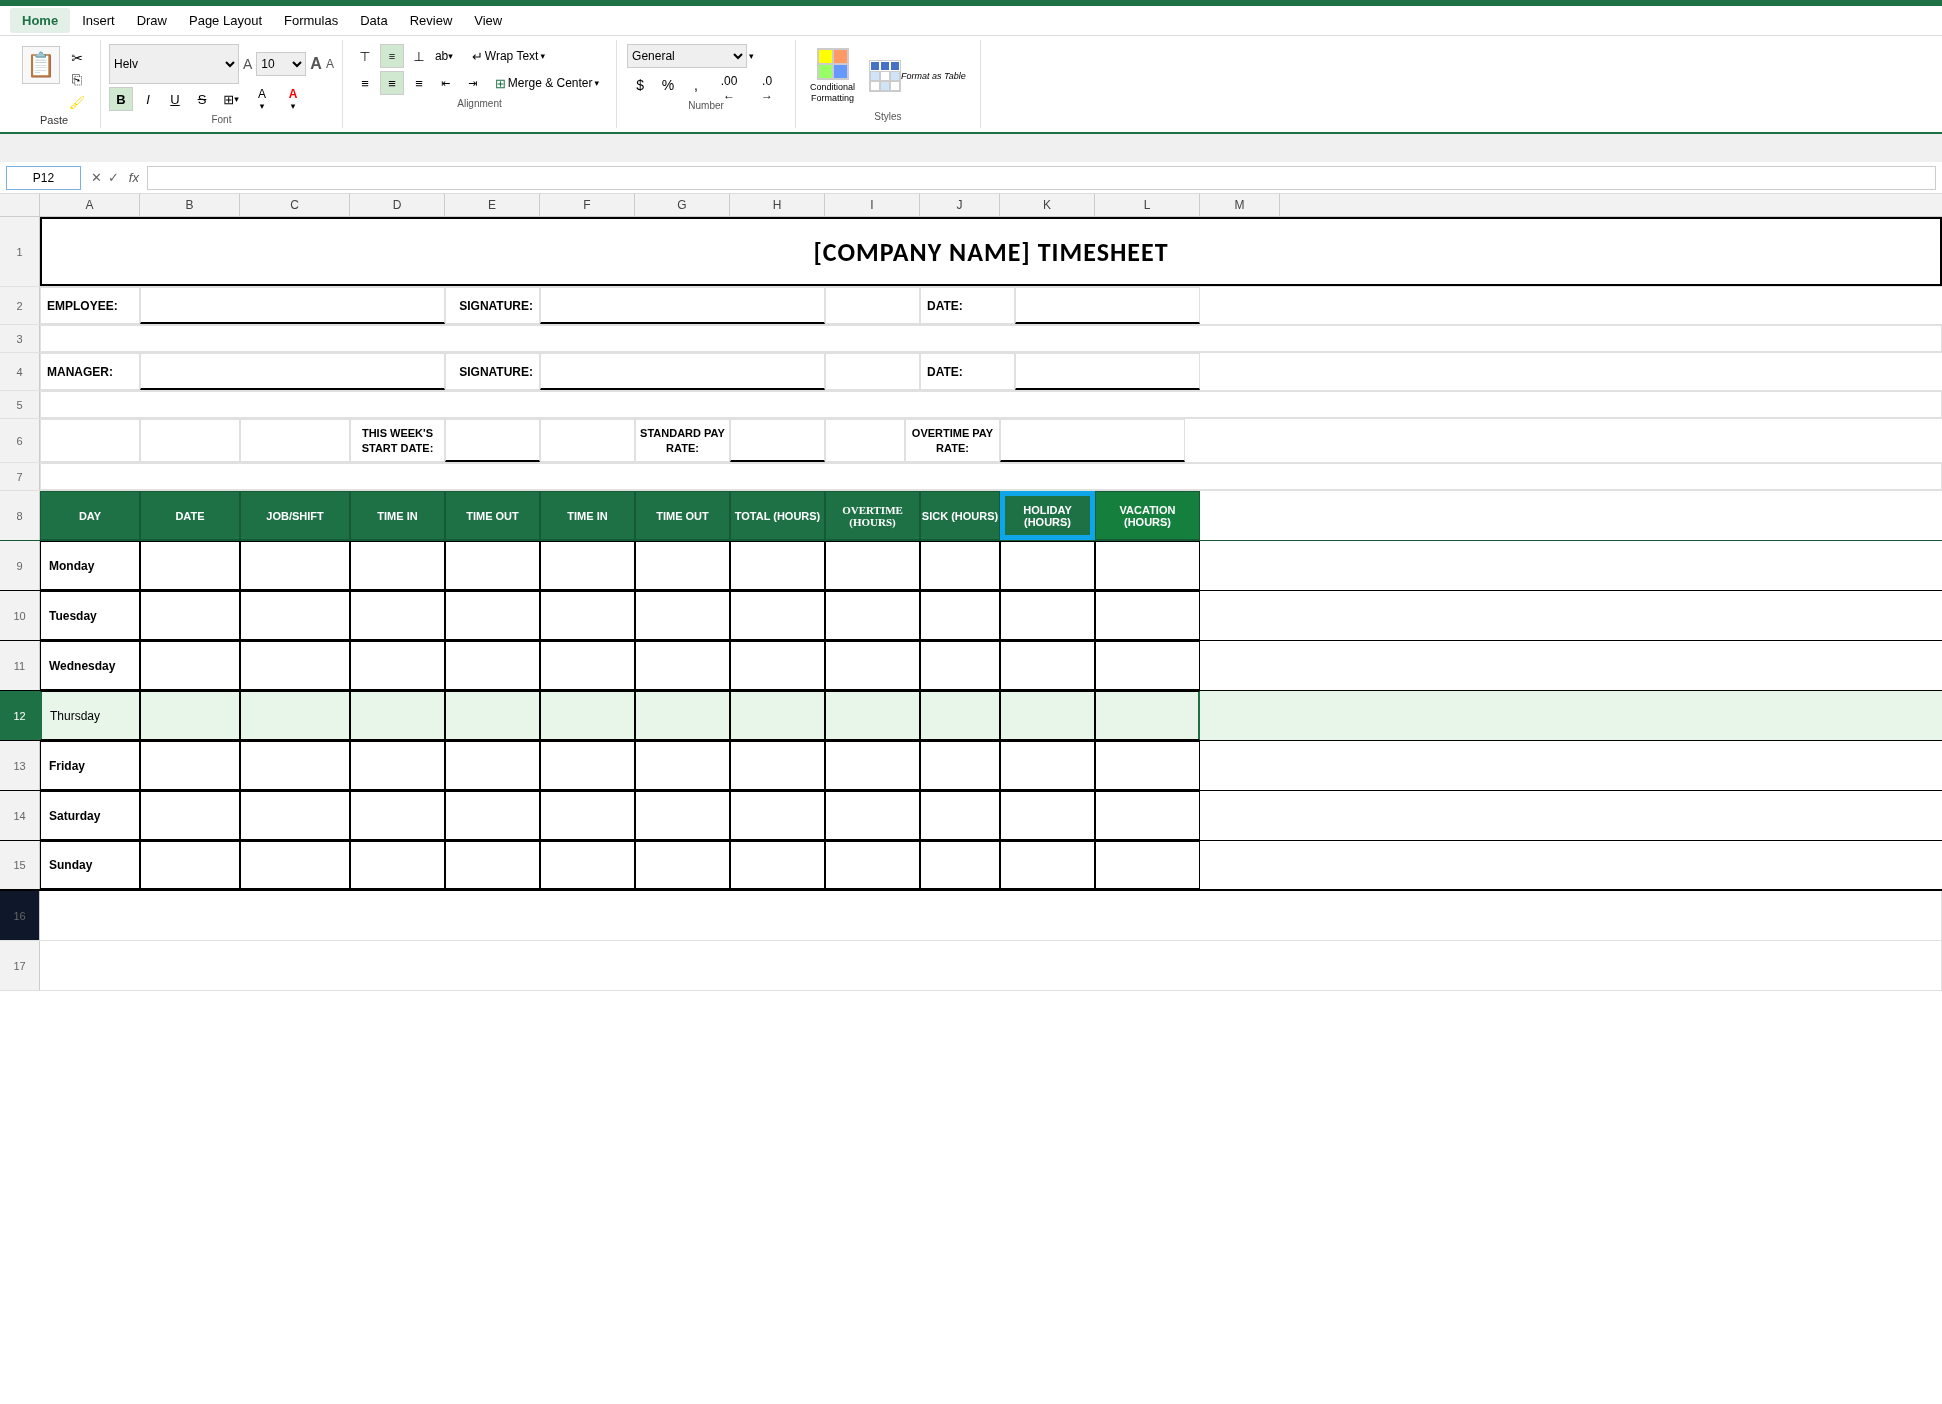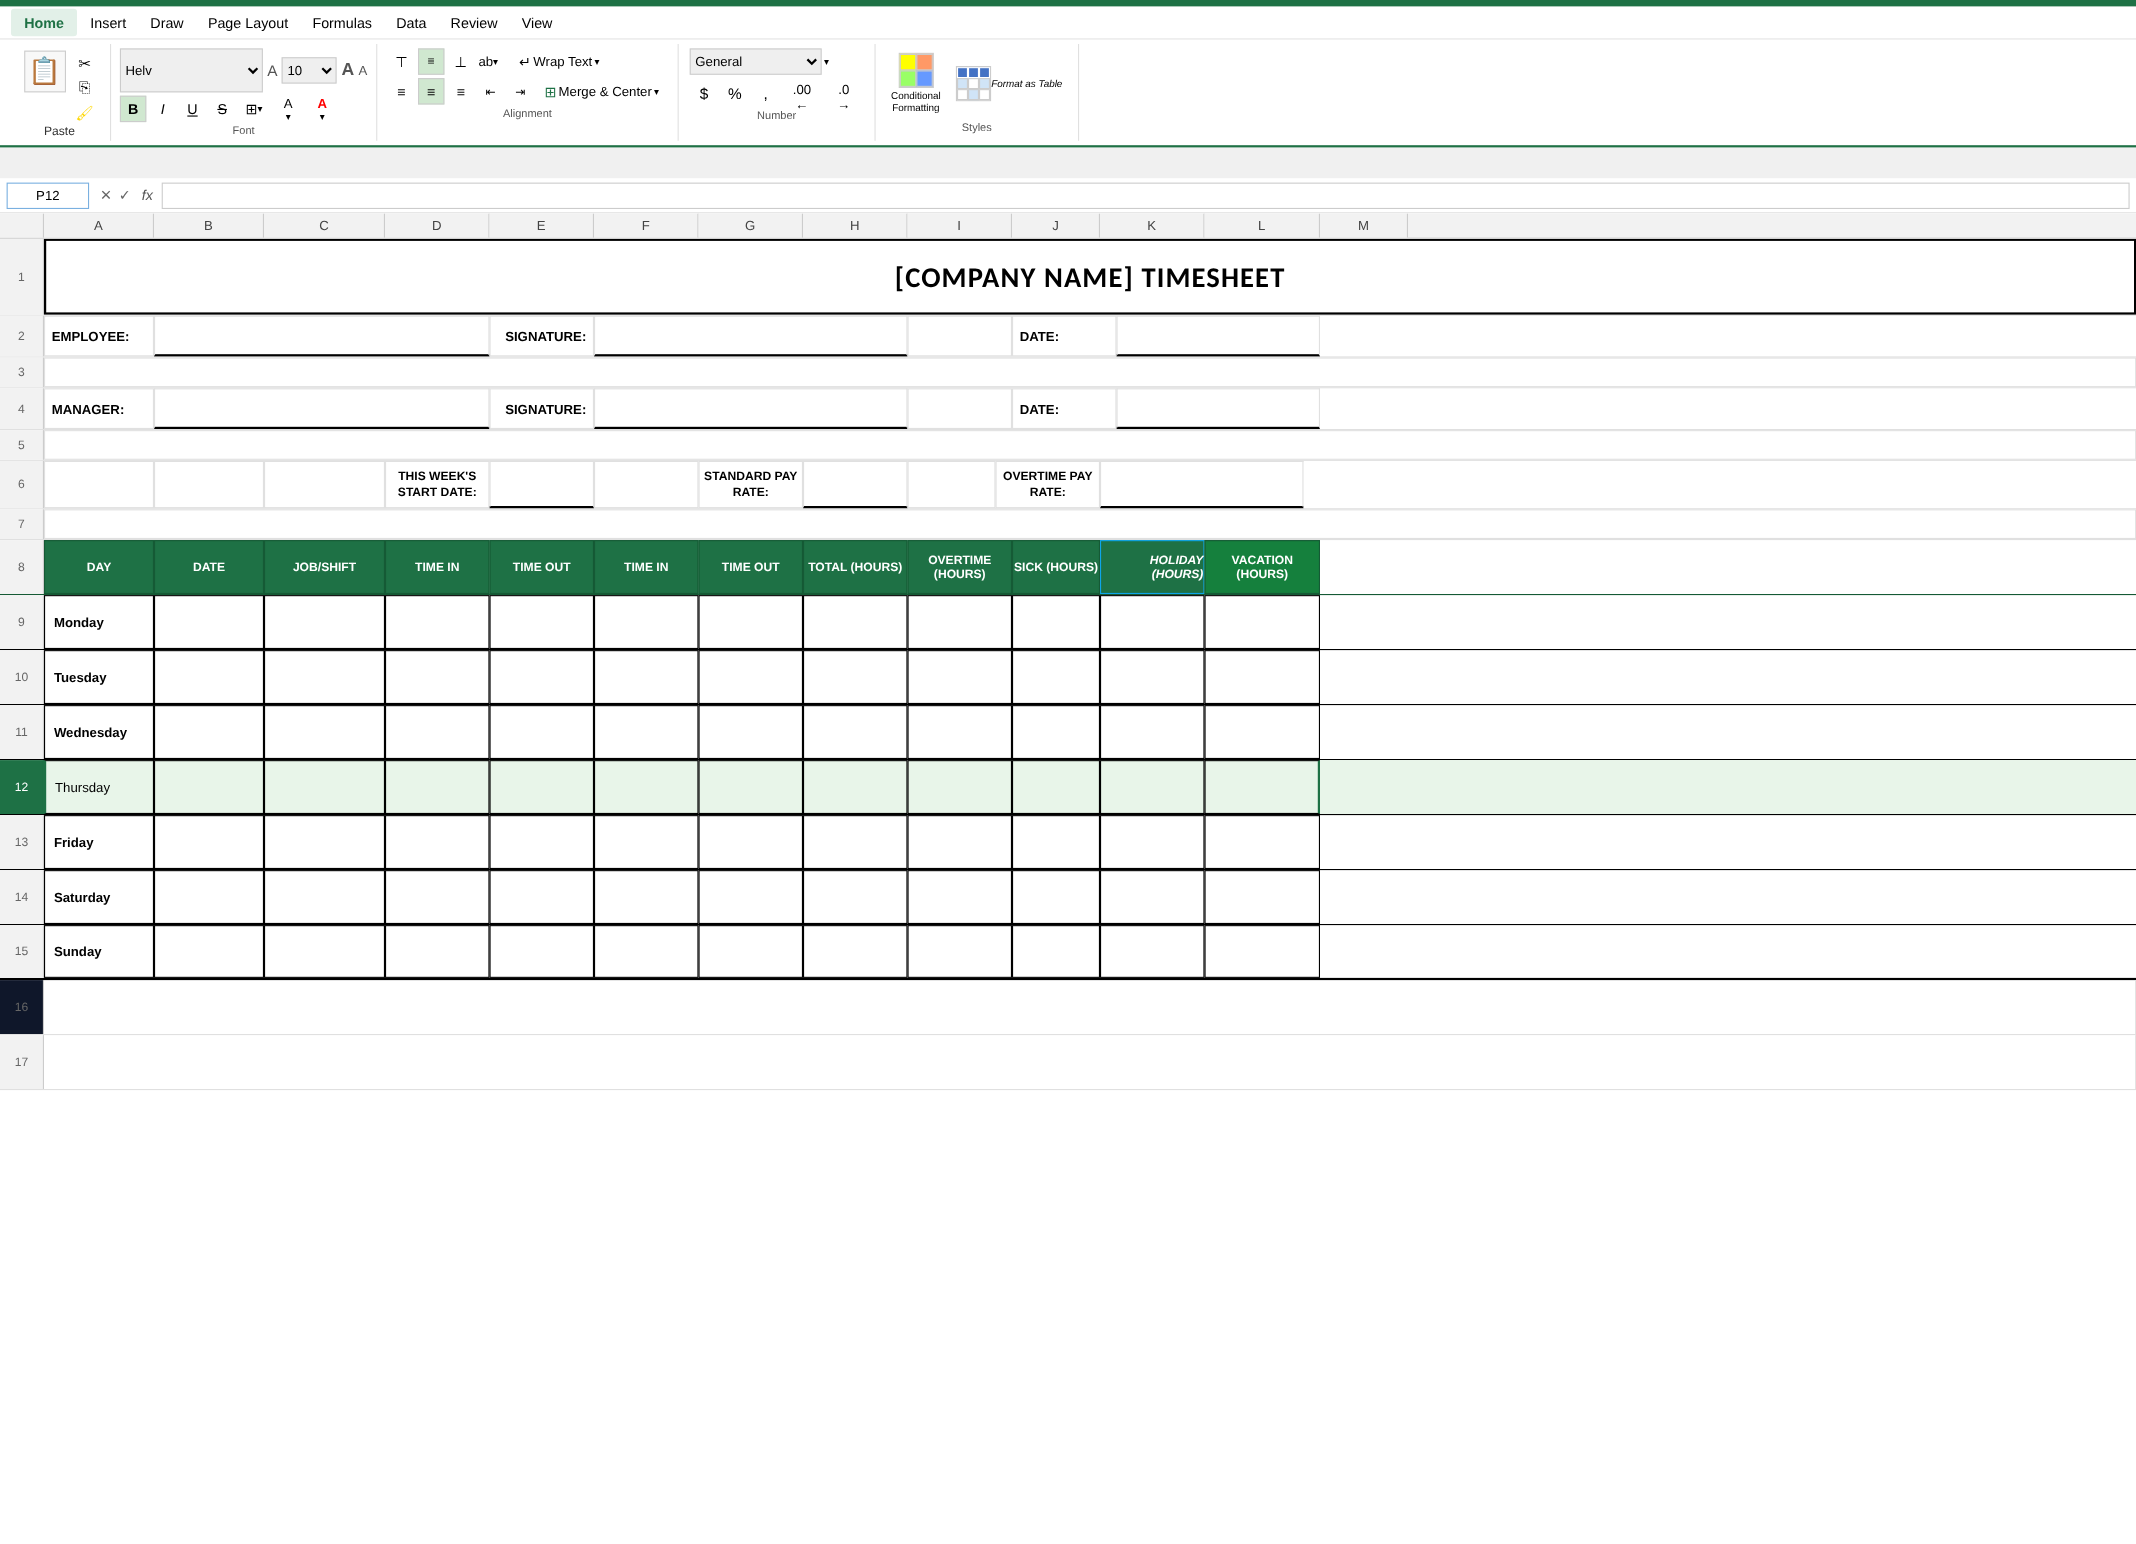--- a/index.html
+++ b/index.html
@@ -243,23 +243,23 @@
     <div style="display:flex; border-bottom:1px solid #155a35; height:50px;">
       <div style="width:40px; min-width:40px; border-right:1px solid #ccc; display:flex; align-items:center; justify-content:center; font-size:11px; color:#666; background:#f2f2f2;">8</div>
       <div style="width:100px; background:#1e7145; color:#fff; font-weight:bold; font-size:11px; display:flex; align-items:center; justify-content:center; text-align:center; border:1px solid #155a35;">DAY</div>
       <div style="width:100px; background:#1e7145; color:#fff; font-weight:bold; font-size:11px; display:flex; align-items:center; justify-content:center; text-align:center; border:1px solid #155a35;">DATE</div>
       <div style="width:110px; background:#1e7145; color:#fff; font-weight:bold; font-size:11px; display:flex; align-items:center; justify-content:center; text-align:center; border:1px solid #155a35;">JOB/SHIFT</div>
       <div style="width:95px; background:#1e7145; color:#fff; font-weight:bold; font-size:11px; display:flex; align-items:center; justify-content:center; text-align:center; border:1px solid #155a35;">TIME IN</div>
       <div style="width:95px; background:#1e7145; color:#fff; font-weight:bold; font-size:11px; display:flex; align-items:center; justify-content:center; text-align:center; border:1px solid #155a35;">TIME OUT</div>
       <div style="width:95px; background:#1e7145; color:#fff; font-weight:bold; font-size:11px; display:flex; align-items:center; justify-content:center; text-align:center; border:1px solid #155a35;">TIME IN</div>
       <div style="width:95px; background:#1e7145; color:#fff; font-weight:bold; font-size:11px; display:flex; align-items:center; justify-content:center; text-align:center; border:1px solid #155a35;">TIME OUT</div>
       <div style="width:95px; background:#1e7145; color:#fff; font-weight:bold; font-size:11px; display:flex; align-items:center; justify-content:center; text-align:center; border:1px solid #155a35;">TOTAL (HOURS)</div>
-      <div style="width:95px; background:#1e7145; color:#fff; font-weight:bold; font-size:11px; display:flex; align-items:center; justify-content:center; text-align:center; border:1px solid #155a35;">OVERTIME (HOURS)</div>
+      <div style="width:95px; background:#1e7145; color:#fff; font-weight:bold; font-size:11px; display:flex; align-items:center; justify-content:center; text-align:center; border:1px solid #155a35;font-family:Liberation Serif, serif;">OVERTIME (HOURS)</div>
       <div style="width:80px; background:#1e7145; color:#fff; font-weight:bold; font-size:11px; display:flex; align-items:center; justify-content:center; text-align:center; border:1px solid #155a35;">SICK (HOURS)</div>
-      <div style="width:95px; background:#1e7145; color:#fff; font-weight:bold; font-size:11px; display:flex; align-items:center; justify-content:center; text-align:right; border:1px solid #0ea5e9;font-style:italic;">HOLIDAY (HOURS)</div>
+      <div style="width:95px; background:#1e7145; color:#fff; font-weight:bold; font-size:11px; display:flex; align-items:center; justify-content:center; text-align:center; border:5px solid #0ea5e9;">HOLIDAY (HOURS)</div>
       <div style="width:105px; background:#15803d; color:#fff; font-weight:bold; font-size:11px; display:flex; align-items:center; justify-content:center; text-align:center; border:1px solid #155a35;">VACATION (HOURS)</div>
     </div>
 
     <div style="display:flex; border-bottom:1px solid #000; height:50px;">
       <div style="width:40px; min-width:40px; border-right:1px solid #ccc; display:flex; align-items:center; justify-content:center; font-size:11px; color:#666; background:#f2f2f2;">9</div>
       <div style="width:100px; border:1px solid #000; display:flex; align-items:center; padding:4px 8px; font-weight:bold; font-size:12px;">Monday</div>
       <div style="width:100px; border:1px solid #000;"></div>
       <div style="width:110px; border:1px solid #000;"></div>
       <div style="width:95px; border:1px solid #000;"></div>
       <div style="width:95px; border:1px solid #000;"></div>

